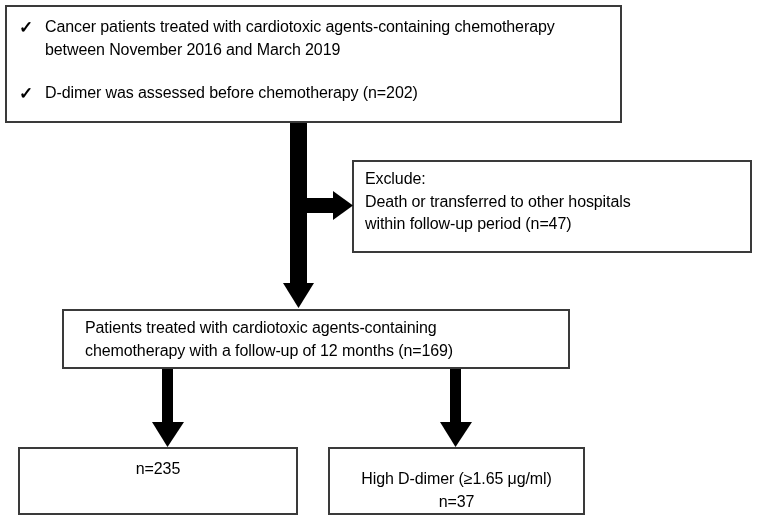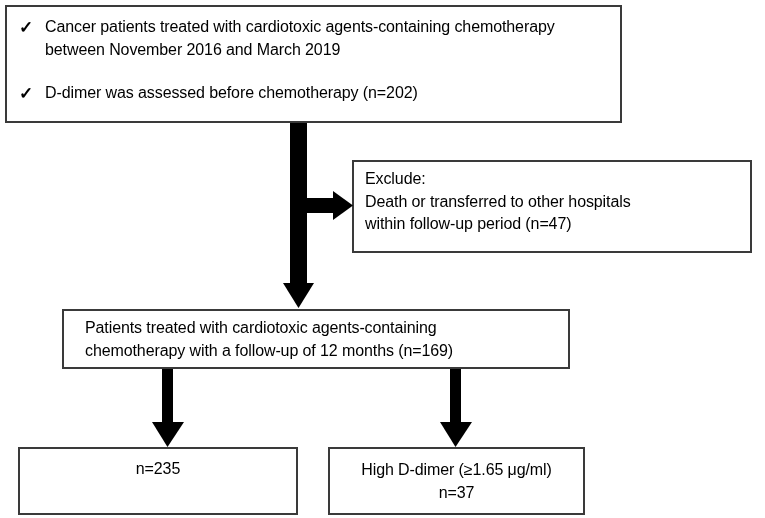--- a/index.html
+++ b/index.html
@@ -69,21 +69,21 @@
   
   #box-low {
     left: 18px; top: 447px;
     width: 280px; height: 68px;
     padding: 9px 6px;
     text-align: center;
   }
   #box-high {
     left: 328px; top: 447px;
     width: 257px; height: 68px;
-    padding: 10px 6px;
+    padding: 19px 6px;
     text-align: center;
   }
   .arrow-layer {
     position: absolute;
     left: 0; top: 0;
     width: 765px; height: 518px;
     pointer-events: none;
   }
 </style>
 </head>

